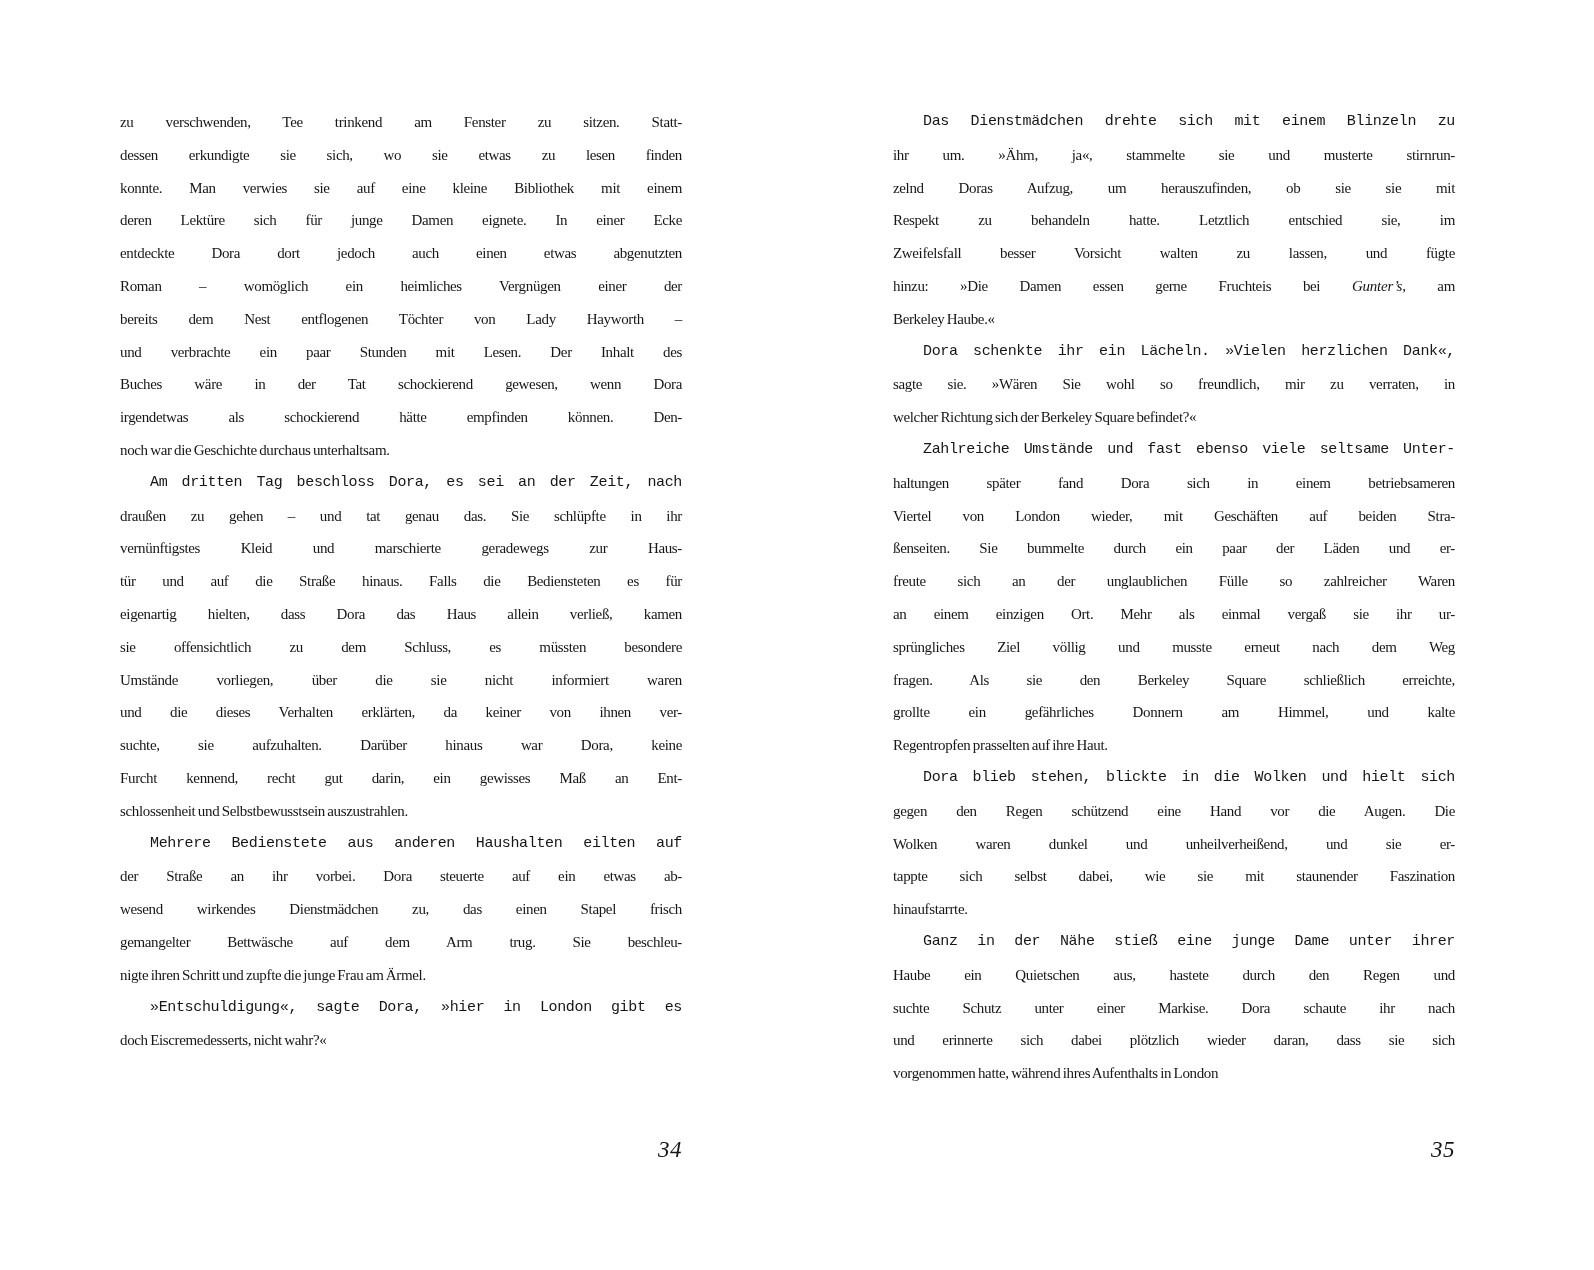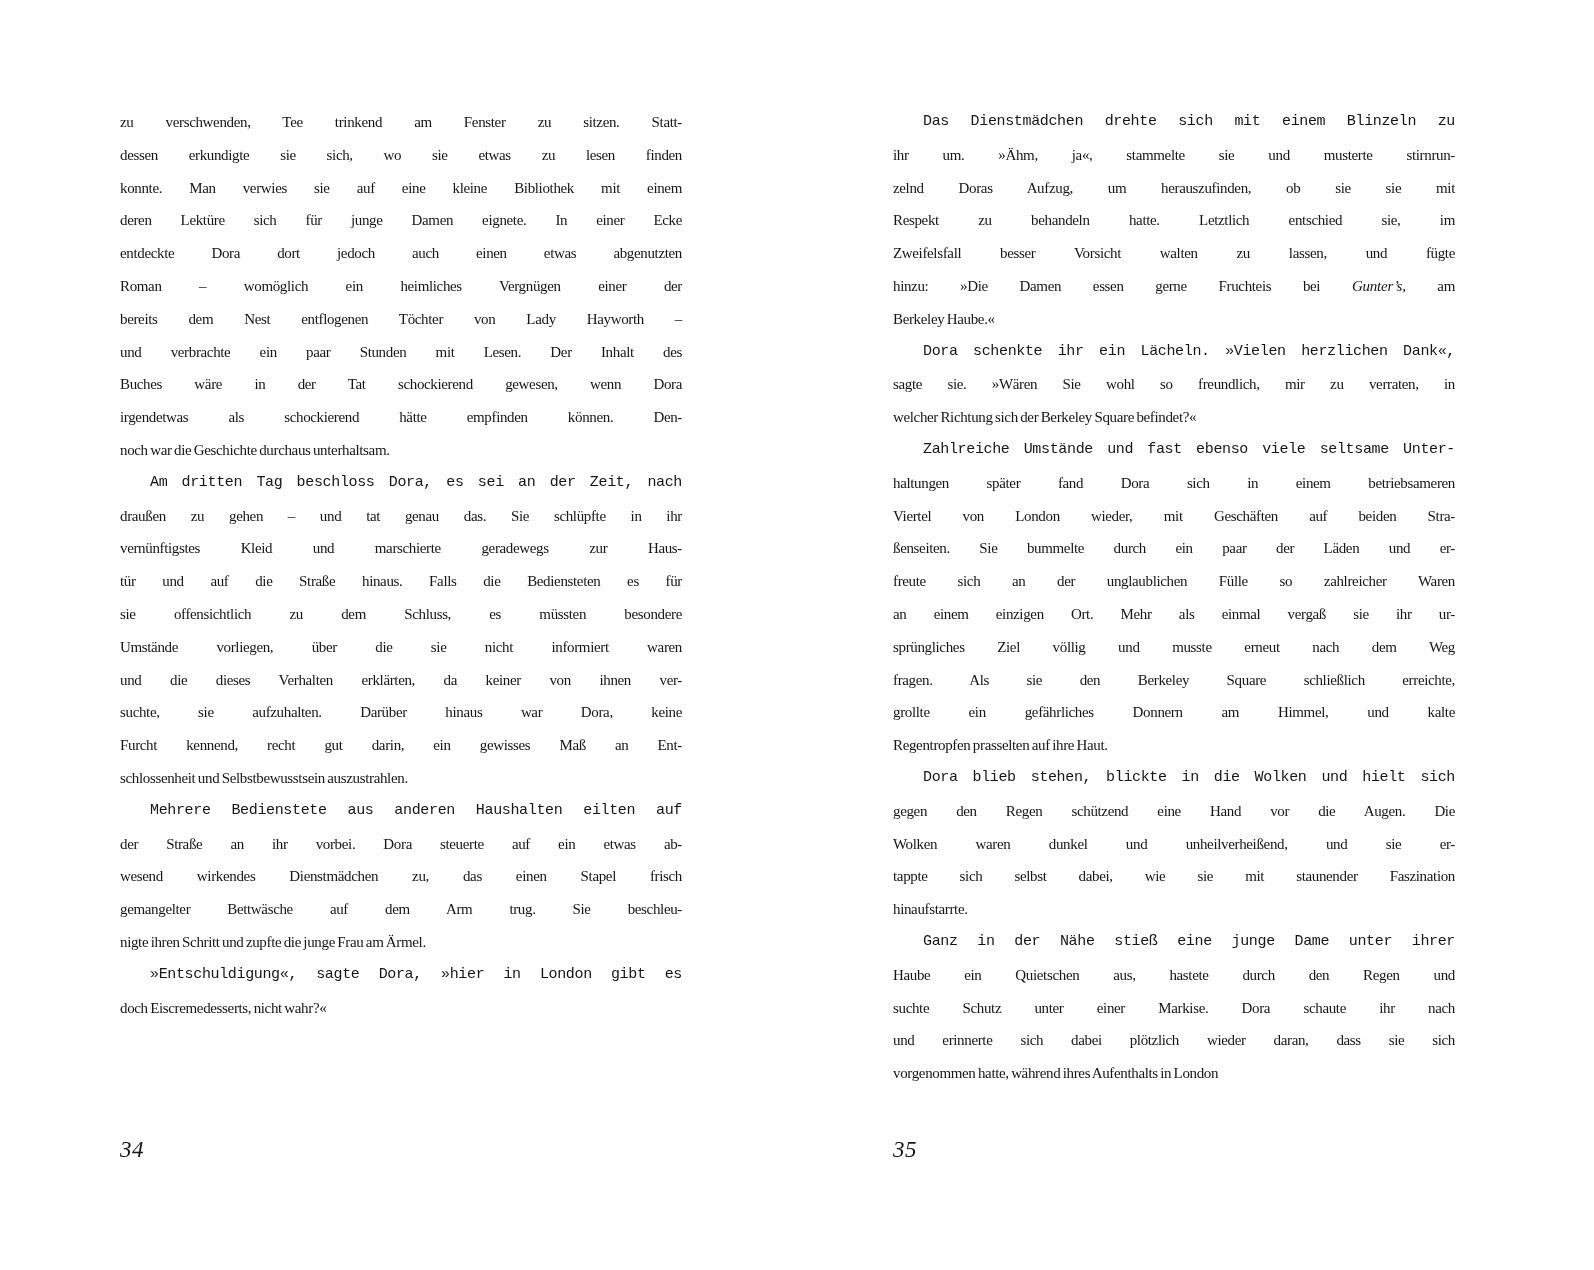--- a/index.html
+++ b/index.html
@@ -51,21 +51,21 @@
   }
   .line em {
     font-style: italic;
     letter-spacing: -0.2px;
   }
   .page-number {
     position: absolute;
     top: 1137px;
     left: 0;
     width: 562px;
-    text-align: left;
+    text-align: right;
     font-style: italic;
     font-size: 23px;
     letter-spacing: 0.5px;
   }
 </style>
 </head>
 <body>
 
 <div class="book-spread">
 
@@ -79,20 +79,21 @@
         <div class="line"><span>Roman – womöglich ein heimliches Vergnügen einer der</span></div>
         <div class="line"><span>bereits dem Nest entflogenen Töchter von Lady Hayworth –</span></div>
         <div class="line"><span>und verbrachte ein paar Stunden mit Lesen. Der Inhalt des</span></div>
         <div class="line"><span>Buches wäre in der Tat schockierend gewesen, wenn Dora</span></div>
         <div class="line"><span>irgendetwas als schockierend hätte empfinden können. Den-</span></div>
         <div class="line last"><span>noch war die Geschichte durchaus unterhaltsam.</span></div>
         <div class="line indent"><span>Am dritten Tag beschloss Dora, es sei an der Zeit, nach</span></div>
         <div class="line"><span>draußen zu gehen – und tat genau das. Sie schlüpfte in ihr</span></div>
         <div class="line"><span>vernünftigstes Kleid und marschierte geradewegs zur Haus-</span></div>
         <div class="line"><span>tür und auf die Straße hinaus. Falls die Bediensteten es für</span></div>
+        <div class="line"><span>eigenartig hielten, dass Dora das Haus allein verließ, kamen</span></div>
         <div class="line"><span>sie offensichtlich zu dem Schluss, es müssten besondere</span></div>
         <div class="line"><span>Umstände vorliegen, über die sie nicht informiert waren</span></div>
         <div class="line"><span>und die dieses Verhalten erklärten, da keiner von ihnen ver-</span></div>
         <div class="line"><span>suchte, sie aufzuhalten. Darüber hinaus war Dora, keine</span></div>
         <div class="line"><span>Furcht kennend, recht gut darin, ein gewisses Maß an Ent-</span></div>
         <div class="line last"><span>schlossenheit und Selbstbewusstsein auszustrahlen.</span></div>
         <div class="line indent"><span>Mehrere Bedienstete aus anderen Haushalten eilten auf</span></div>
         <div class="line"><span>der Straße an ihr vorbei. Dora steuerte auf ein etwas ab-</span></div>
         <div class="line"><span>wesend wirkendes Dienstmädchen zu, das einen Stapel frisch</span></div>
         <div class="line"><span>gemangelter Bettwäsche auf dem Arm trug. Sie beschleu-</span></div>

